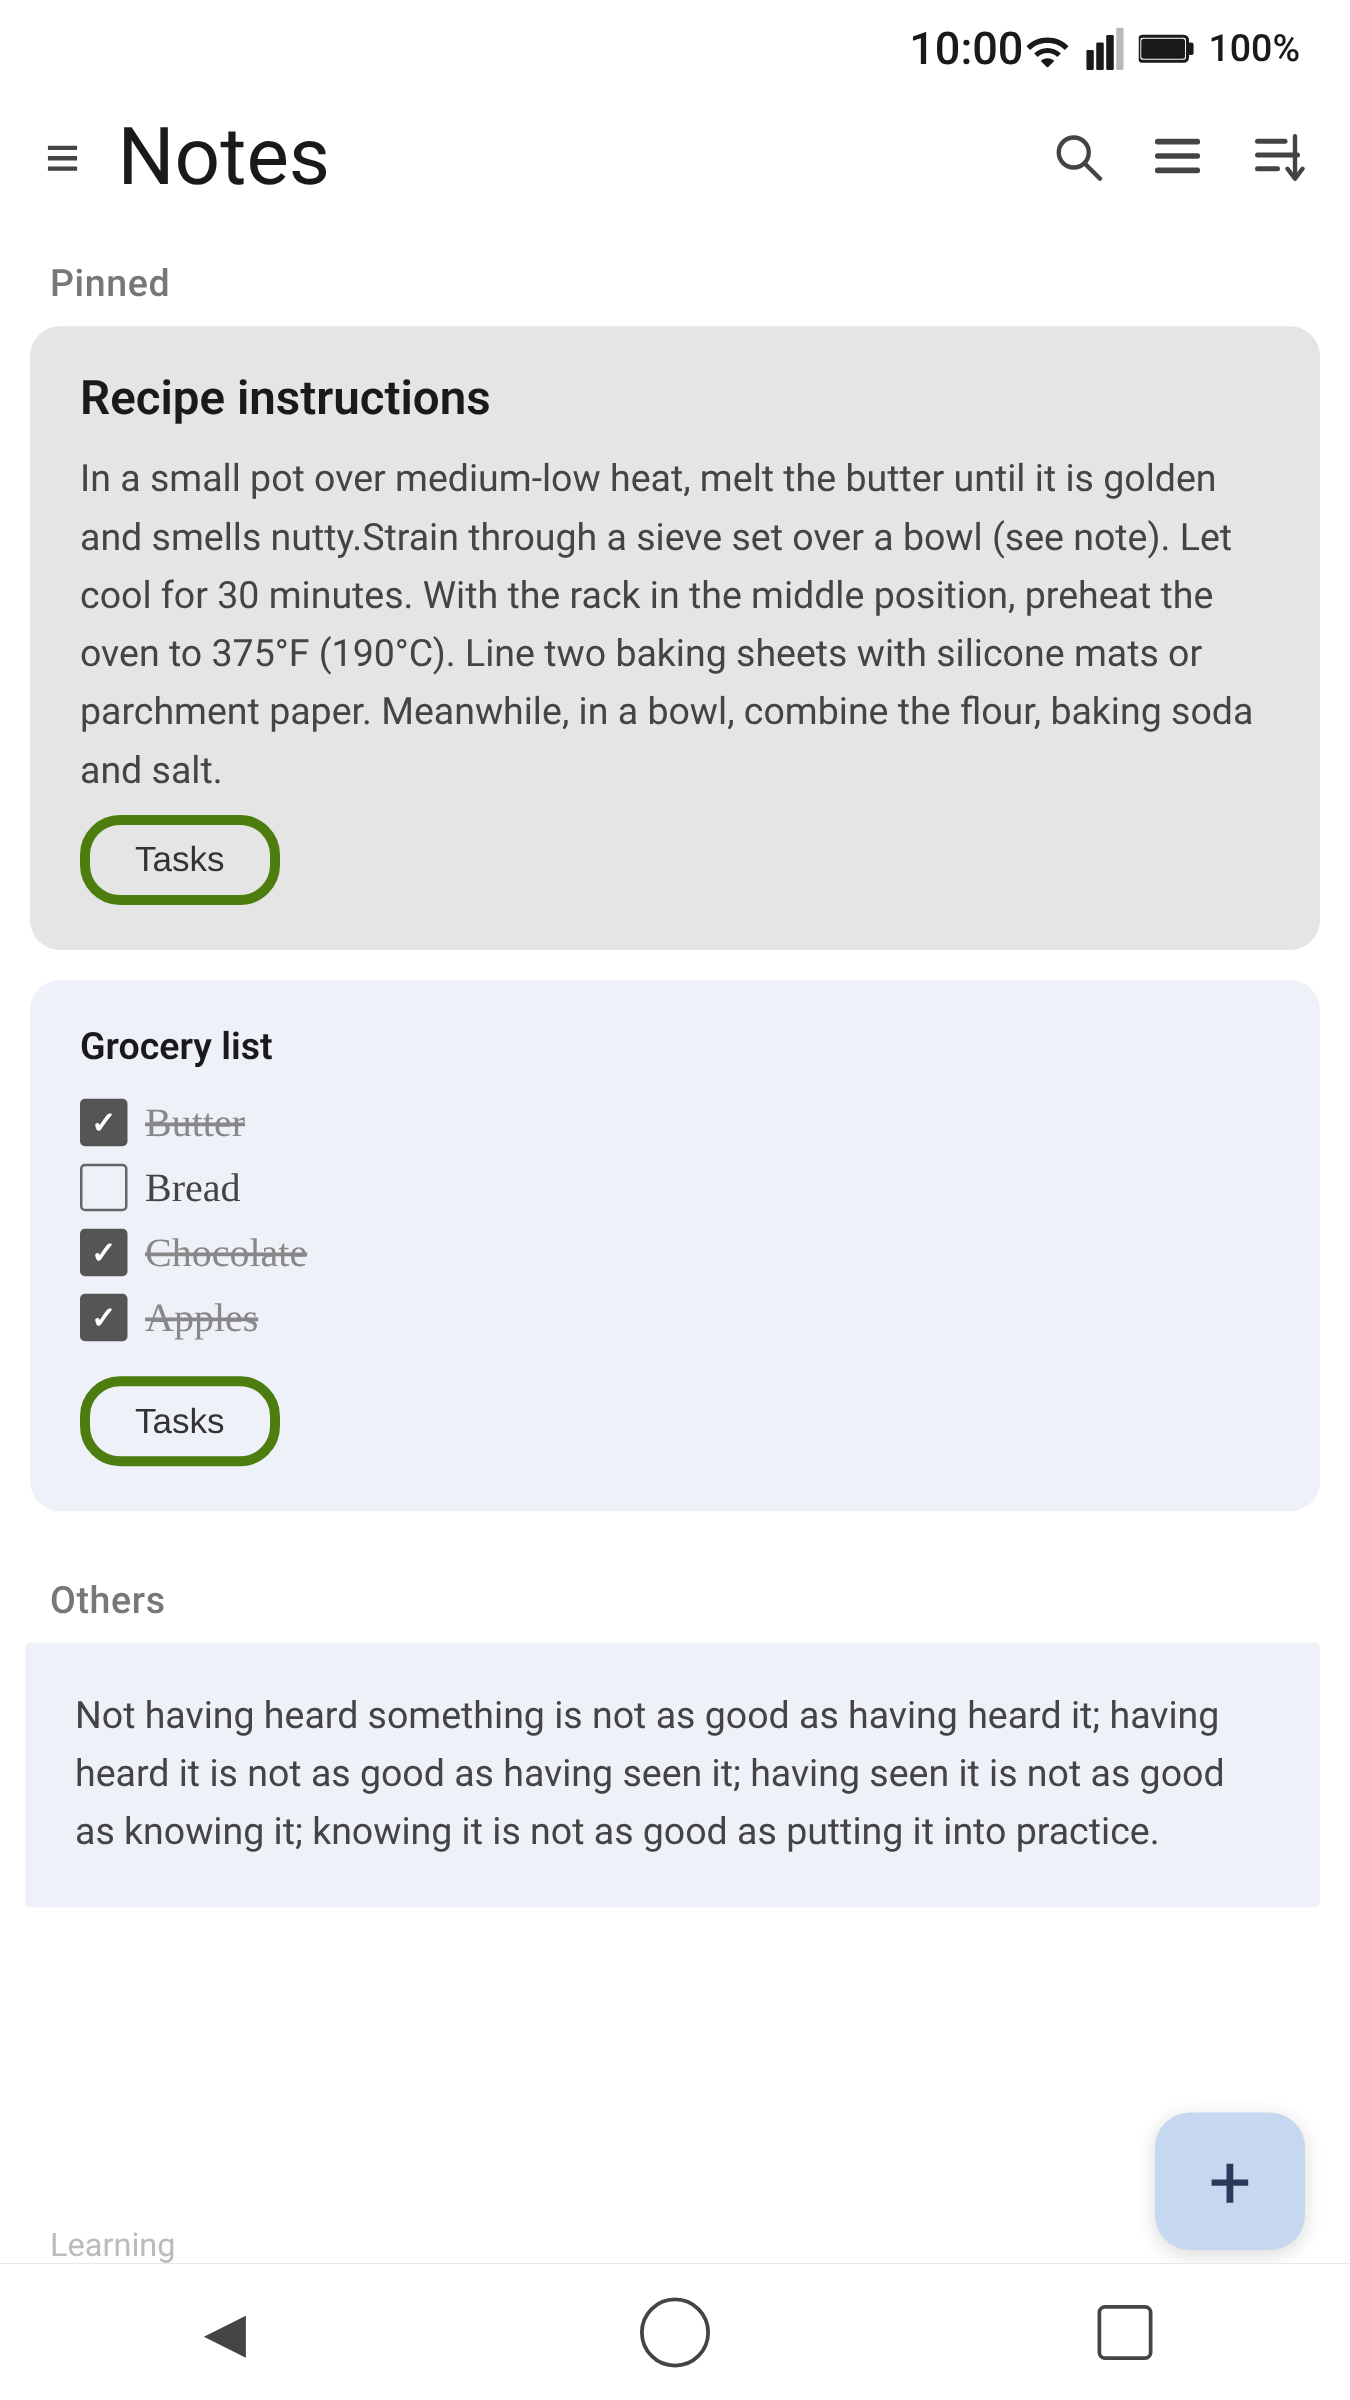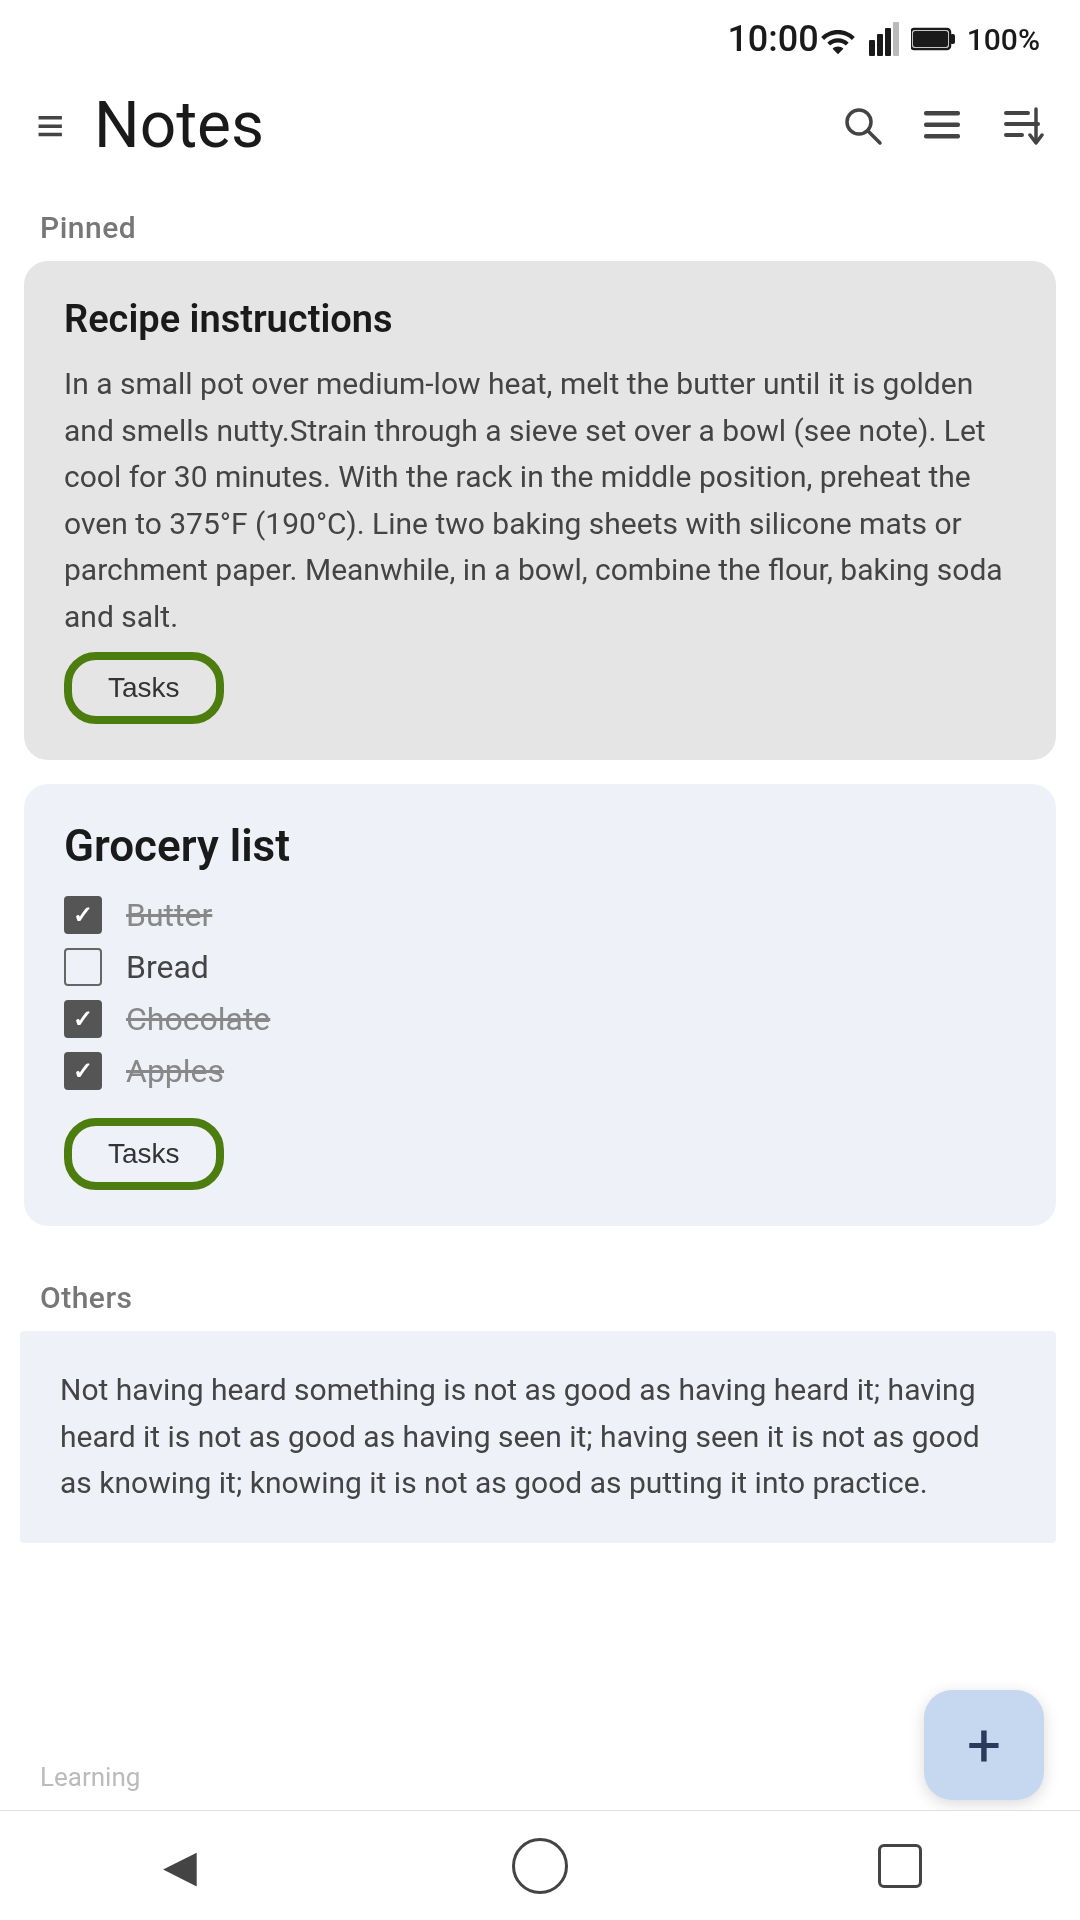--- a/index.html
+++ b/index.html
@@ -123,35 +123,36 @@
 
     
     .grocery-card {
       margin: 0 24px 24px 24px;
       background: #eef2f8;
       border-radius: 24px;
       padding: 36px 40px 36px 40px;
     }
 
     .grocery-title {
-      font-size: 44px;
+      font-size: 30px;
       font-weight: 600;
       color: #1a1a1a;
       margin-bottom: 24px;
     }
 
     .grocery-items {
       margin-bottom: 28px;
     }
 
     .grocery-item {
       display: flex;
       align-items: center;
-      gap: 24px;
+      gap: 14px;
       margin-bottom: 14px;
+      font-family: Liberation Serif, serif;
     }
 
     .checkbox {
       width: 38px;
       height: 38px;
       border: 2.5px solid #666;
       border-radius: 4px;
       display: flex;
       align-items: center;
       justify-content: center;
@@ -249,21 +250,21 @@
     .nav-square {
       width: 44px;
       height: 44px;
       border: 3px solid #444;
       border-radius: 6px;
     }
 
     
     .bottom-label {
       position: absolute;
-      bottom: 128px;
+      bottom: 108px;
       left: 40px;
       font-size: 26px;
       color: #bbb;
     }
   </style>
 </head>
 <body>
 
 <div class="status-bar">
   <span class="status-time">10:00</span>

